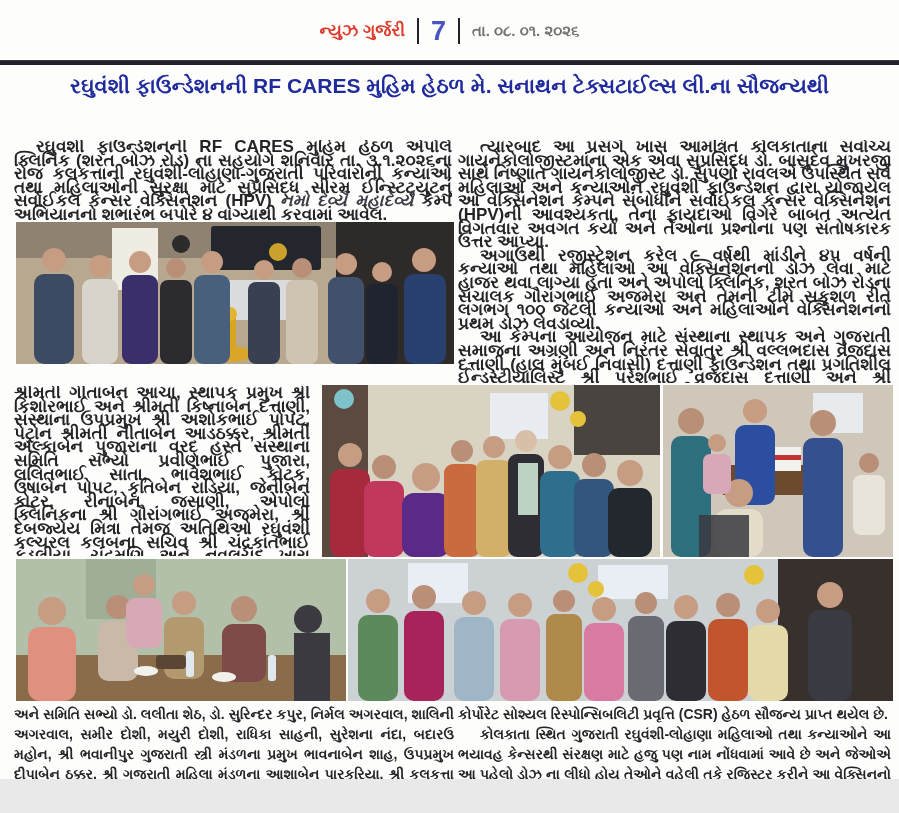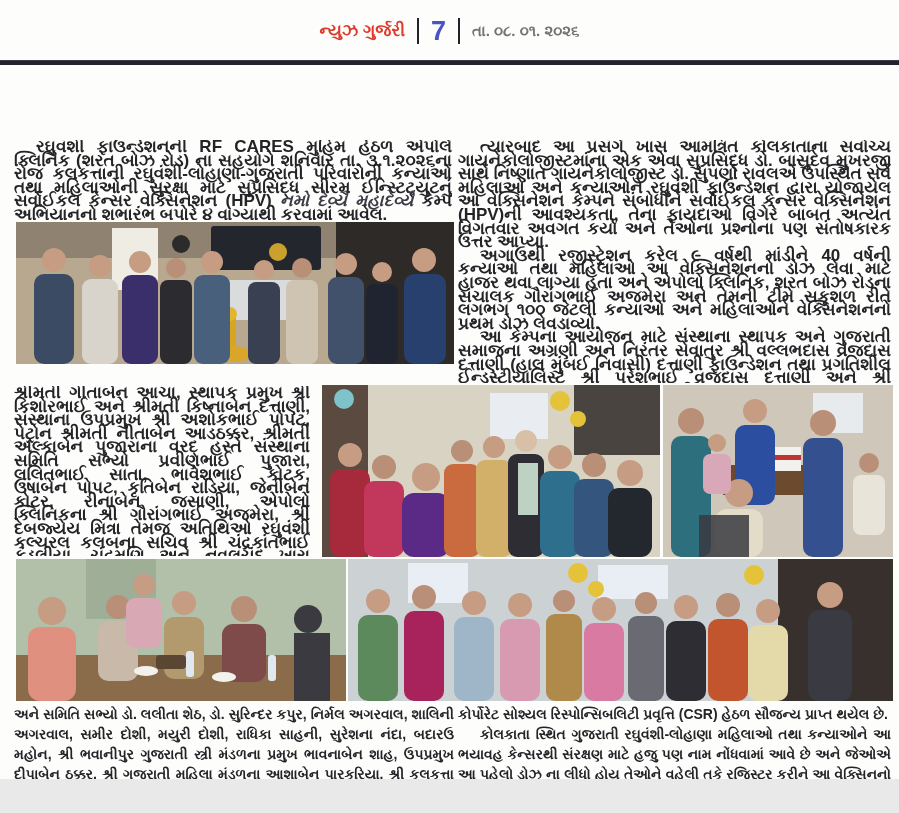--- a/index.html
+++ b/index.html
@@ -49,29 +49,30 @@
       <span class="mast-name">ન્યુઝ ગુર્જરી</span>
       <span class="mast-bar"></span>
       <span class="mast-page">7</span>
       <span class="mast-bar"></span>
       <span class="mast-date">તા. ૦૮. ૦૧. ૨૦૨૬</span>
     </div>
   </div>
   <div class="top-rule"></div>
 
   <div class="headline">
+    <div>રઘુવંશી ફાઉન્ડેશનની RF CARES મુહિમ હેઠળ મે. સનાથન ટેક્સટાઈલ્સ લી.ના સૌજન્યથી</div>
   </div>
 
   <div class="para" style="left:14px;top:140px;width:438px;height:80px;overflow:hidden;">
     <span class="ind"></span><span>રઘુવંશી ફાઉન્ડેશનની RF CARES મુહિમ હેઠળ એપોલે ક્લિનિક (શરત બોઝ રોડ) ના સહયોગે શનિવાર તા. ૩.૧.૨૦૨૬ના રોજ કલકત્તાની રઘુવંશી-લોહાણા-ગુજરાતી પરિવારોની કન્યાઓ તથા મહિલાઓની સુરક્ષા માટે સુપ્રસિદ્ધ સીરમ ઈન્સ્ટિટ્યુટનું સર્વાઈકલ કેન્સર વેક્સિનેશન (HPV) </span><span class="ital">નમો દેવ્યૈ મહાદેવ્યૈ</span><span> કેમ્પ અભિયાનનો શુભારંભ બપોરે ૪ વાગ્યાથી કરવામાં આવેલ.</span>
   </div>
 
   <div class="para" style="left:458px;top:140px;width:433px;height:243px;overflow:hidden;">
     <div><span class="ind"></span><span>ત્યારબાદ આ પ્રસંગે ખાસ આમંત્રિત કોલકાતાના સર્વોચ્ચ ગાયનેકોલોજીસ્ટમાંના એક એવા સુપ્રસિદ્ધ ડો. બાસુદેવ મુખરજી સાથે નિષ્ણાત ગાયનેકોલોજીસ્ટ ડો. સુપર્ણા રાવલએ ઉપસ્થિત સર્વે મહિલાઓ અને કન્યાઓને રઘુવંશી ફાઉન્ડેશન દ્વારા યોજાયેલ આ વેક્સિનેશન કેમ્પને સંબોધીને સર્વાઈકલ કેન્સર વેક્સિનેશન (HPV)ની આવશ્યકતા, તેના ફાયદાઓ વિગેરે બાબત અત્યંત વિગતવાર અવગત કર્યા અને તેઓના પ્રશ્નોના પણ સંતોષકારક ઉત્તર આપ્યા.</span></div>
-    <div><span class="ind"></span><span>અગાઉથી રજીસ્ટ્રેશન કરેલ ૯ વર્ષથી માંડીને 40 વર્ષની કન્યાઓ તથા મહિલાઓ આ વેક્સિનેશનનો ડોઝ લેવા માટે હાજર થવા લાગ્યા હતા અને એપોલો ક્લિનિક, શરત બોઝ રોડના સંચાલક ગૌરાંગભાઈ અજમેરા અને તેમની ટીમે સકુશળ રીતે લગભગ ૧૦૦ જેટલી કન્યાઓ અને મહિલાઓને વેક્સિનેશનનો પ્રથમ ડોઝ લેવડાવ્યો.</span></div>
+    <div><span class="ind"></span><span>અગાઉથી રજીસ્ટ્રેશન કરેલ ૯ વર્ષથી માંડીને ૪૫ વર્ષની કન્યાઓ તથા મહિલાઓ આ વેક્સિનેશનનો ડોઝ લેવા માટે હાજર થવા લાગ્યા હતા અને એપોલો ક્લિનિક, શરત બોઝ રોડના સંચાલક ગૌરાંગભાઈ અજમેરા અને તેમની ટીમે સકુશળ રીતે લગભગ ૧૦૦ જેટલી કન્યાઓ અને મહિલાઓને વેક્સિનેશનનો પ્રથમ ડોઝ લેવડાવ્યો.</span></div>
     <div><span class="ind"></span><span>આ કેમ્પના આયોજન માટે સંસ્થાના સ્થાપક અને ગુજરાતી સમાજના અગ્રણી અને નિરંતર સેવાતુર શ્રી વલ્લભદાસ વ્રજદાસ દત્તાણી (હાલ મુંબઈ નિવાસી) દત્તાણી ફાઉન્ડેશન તથા પ્રગતિશીલ ઈન્ડસ્ટ્રીયાલિસ્ટ શ્રી પરેશભાઈ વ્રજદાસ દત્તાણી અને શ્રી અજયભાઈ વલ્લભદાસ દત્તાણી, ડાયરેક્ટર મે. સનાથન ટેક્સટાઈલ્સ લિમિટેડ દ્વારા</span></div>
   </div>
 
   <div class="photo" style="left:16px;top:222px;width:438px;height:142px;">
     <svg viewBox="0 0 438 142" preserveAspectRatio="none">
       <rect width="438" height="142" fill="#b9a890"></rect>
       <rect x="0" y="0" width="438" height="36" fill="#8f8270"></rect>
       <rect x="320" y="0" width="118" height="142" fill="#2e2a28"></rect>
       <rect x="195" y="4" width="110" height="44" rx="3" fill="#23262c"></rect>
       <rect x="96" y="6" width="46" height="62" fill="#efece4"></rect>

